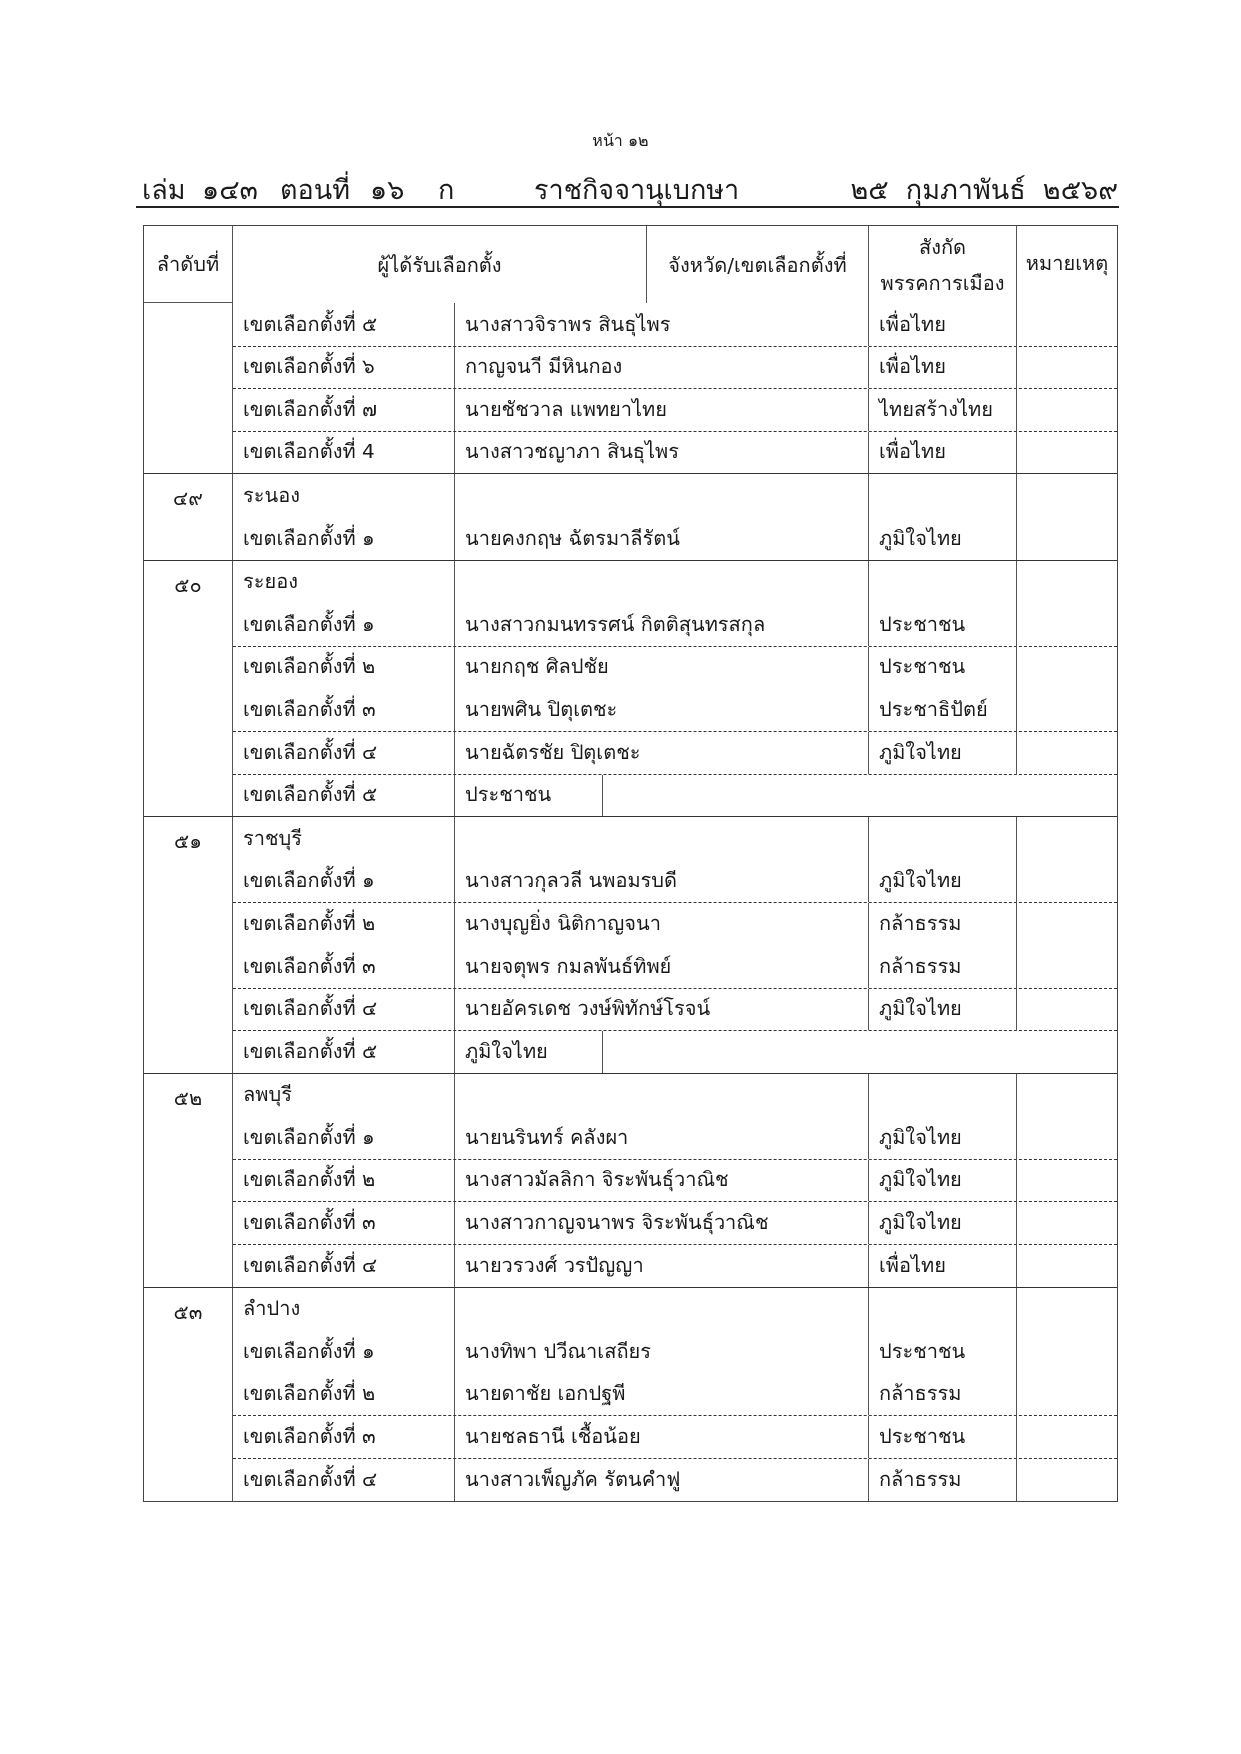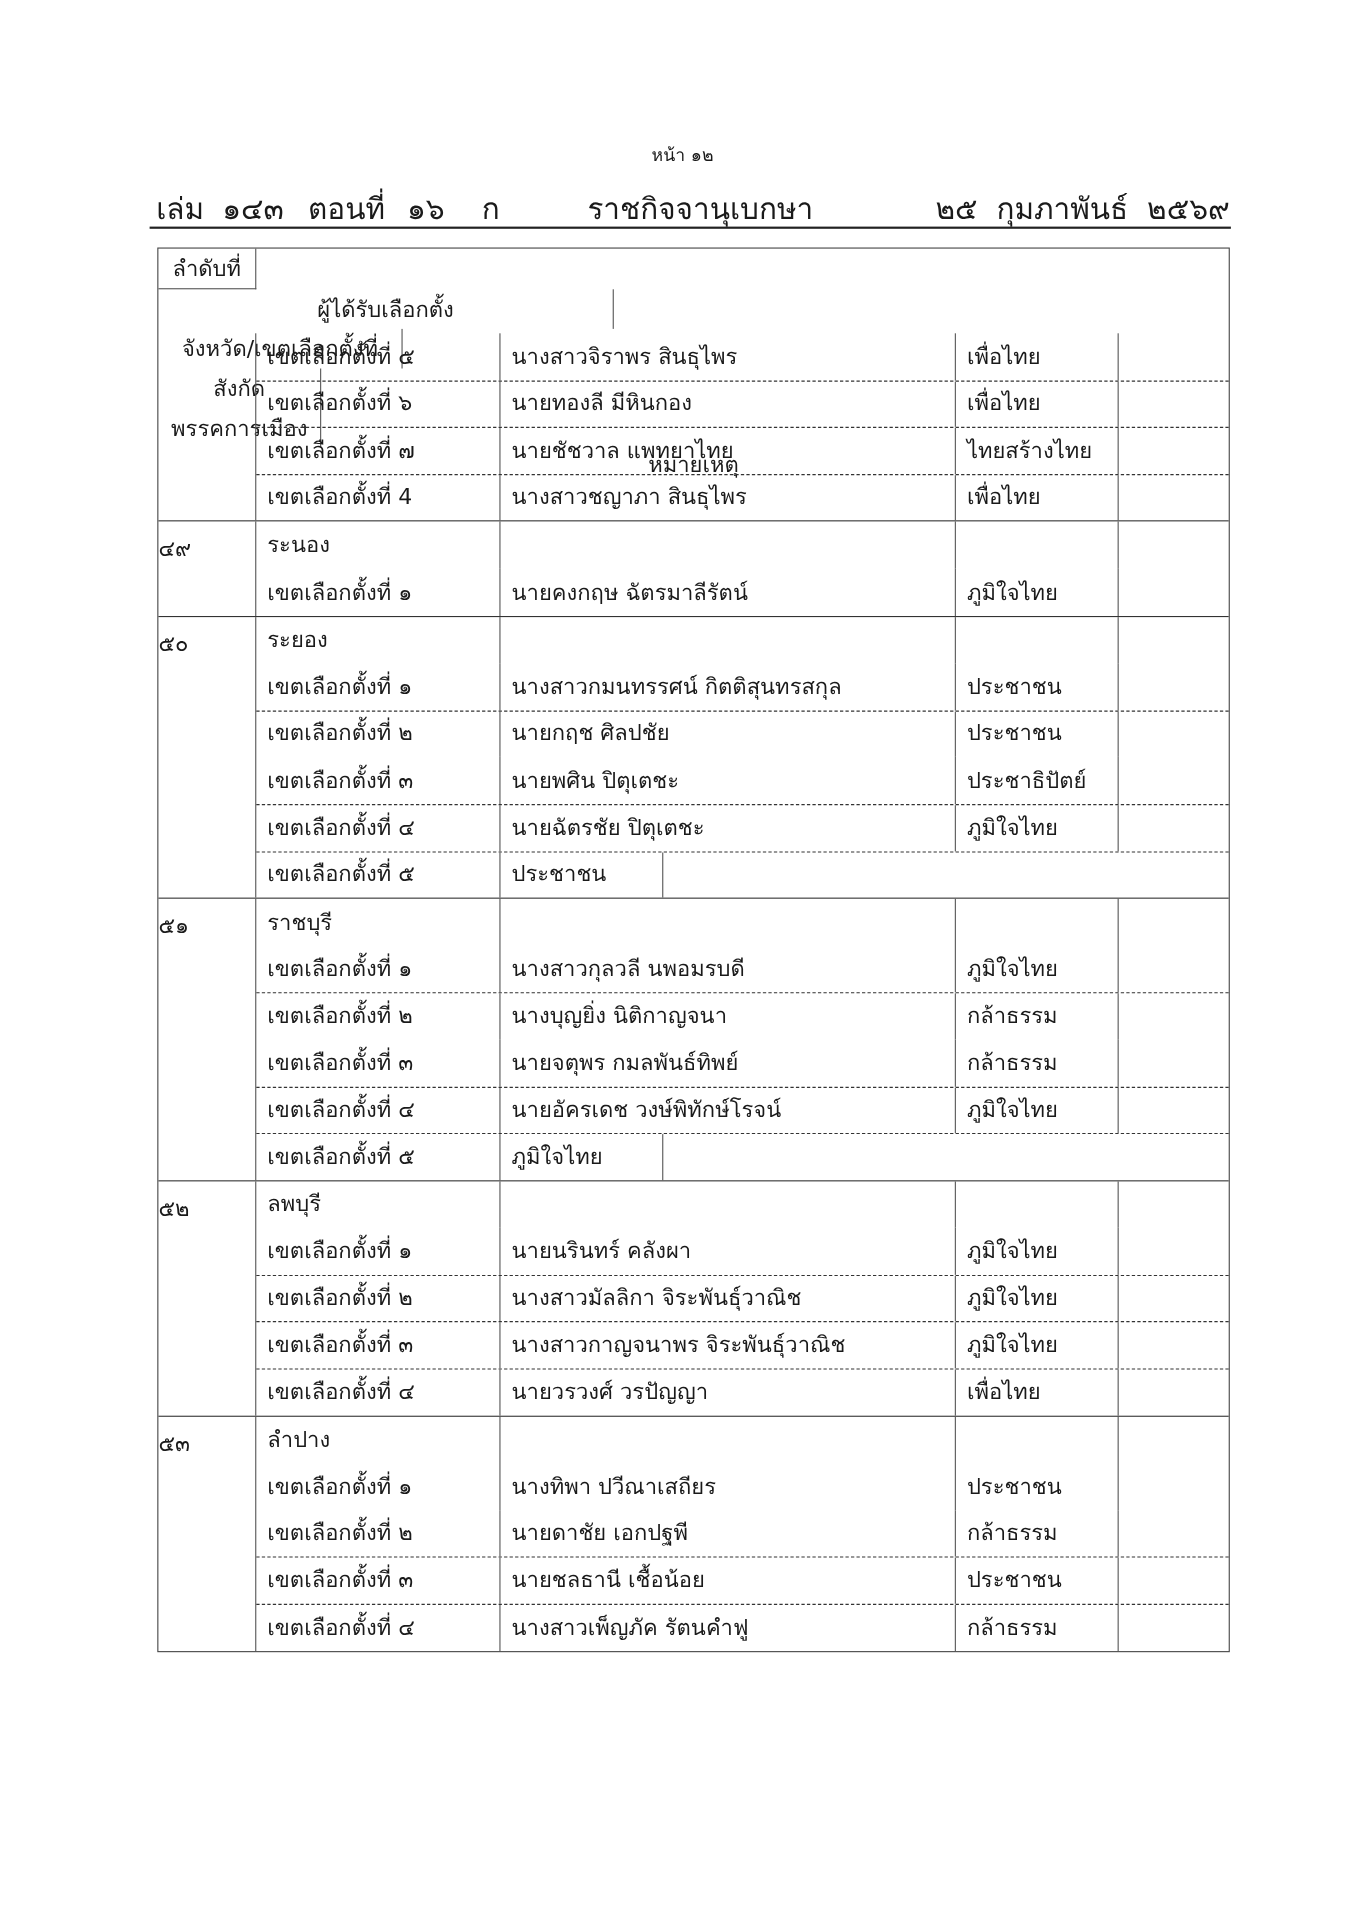--- a/index.html
+++ b/index.html
@@ -7,31 +7,31 @@
          font-family: "DejaVu Sans", sans-serif; color: #1a1a1a; }
   .page-num { position: absolute; top: 128px; left: 0; width: 1241px; text-align: center;
               font-size: 16px; }
   .gazette-head { position: absolute; top: 168px; left: 142px; width: 976px; height: 36px;
                   font-size: 27px; }
   .gazette-head span { position: absolute; top: 0; white-space: nowrap; }
   .rule { position: absolute; top: 206px; left: 136px; width: 983px; height: 2px; background: #222; }
 
   .tbl { position: absolute; top: 225px; left: 143px; width: 975px;
          border: 1.5px solid #444; box-sizing: border-box; }
-  .hdr { display: flex; height: 77px; border-bottom: 0; flex-direction: column; }
+  .hdr { display: flex; height: 77px; border-bottom: 0; }
   .cell { box-sizing: border-box; border-right: 1.5px solid #555; font-size: 20px; }
   .cell:last-child { border-right: 0; }
   .c1 { width: 89px; } .c2 { width: 222px; } .c3 { width: 414px; } .c4 { width: 148px; } .c5 { flex: 1; font-family: Liberation Mono, monospace; }
   .hdr .cell { display: flex; align-items: center; justify-content: center; text-align: center; line-height: 36px; }
   .hdr .c1 { border-bottom: 1.5px solid #555; }
 
   .section { display: flex; border-top: 1.5px solid #333; }
   .section.first { border-top: 0; }
   .num-col { width: 89px; box-sizing: border-box; border-right: 1.5px solid #555;
-             font-size: 20px; padding-top: 8px; }
+             text-align: center; font-size: 20px; padding-top: 8px; }
   .rows { flex: 1; }
   .row { display: flex; height: 42.6px; box-sizing: border-box; }
   .row.dash { border-top: 1px dashed #333; }
   .row .cell { height: 100%; padding: 0 10px; display: flex; align-items: flex-end; padding-bottom: 6px;
                white-space: nowrap; }
   .rows .c2 { width: 222px; }
 </style>
 </head>
 <body>
 
@@ -64,21 +64,21 @@
         <div class="num-col"></div>
         <div class="rows">
           <div class="row">
             <div class="cell c2">เขตเลือกตั้งที่ ๕</div>
             <div class="cell c3">นางสาวจิราพร  สินธุไพร</div>
             <div class="cell c4">เพื่อไทย</div>
             <div class="cell c5"></div>
           </div>
           <div class="row dash">
             <div class="cell c2">เขตเลือกตั้งที่ ๖</div>
-            <div class="cell c3">นายทองลี  มีหินกอง</div>
+            <div class="cell c3">กาญจนาี  มีหินกอง</div>
             <div class="cell c4">เพื่อไทย</div>
             <div class="cell c5"></div>
           </div>
           <div class="row dash">
             <div class="cell c2">เขตเลือกตั้งที่ ๗</div>
             <div class="cell c3">นายชัชวาล  แพทยาไทย</div>
             <div class="cell c4">ไทยสร้างไทย</div>
             <div class="cell c5"></div>
           </div>
           <div class="row dash">

